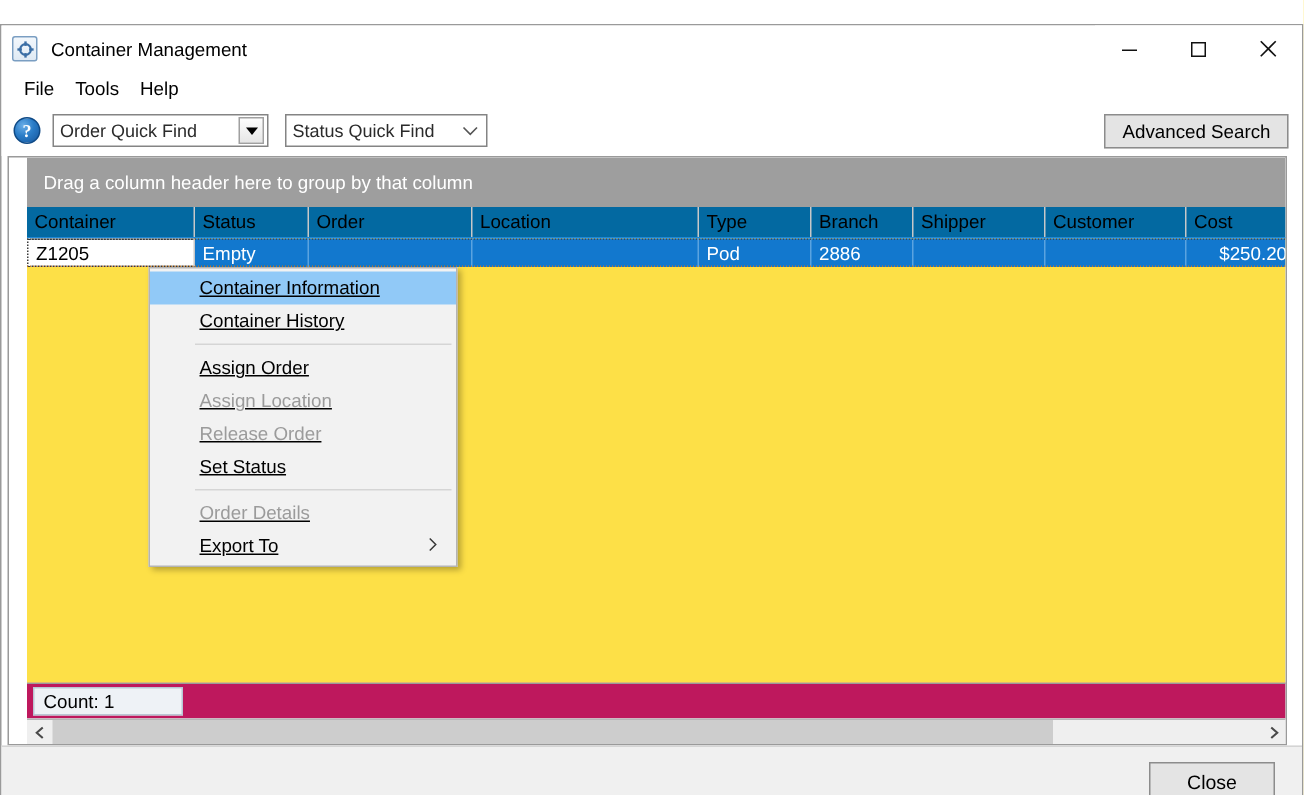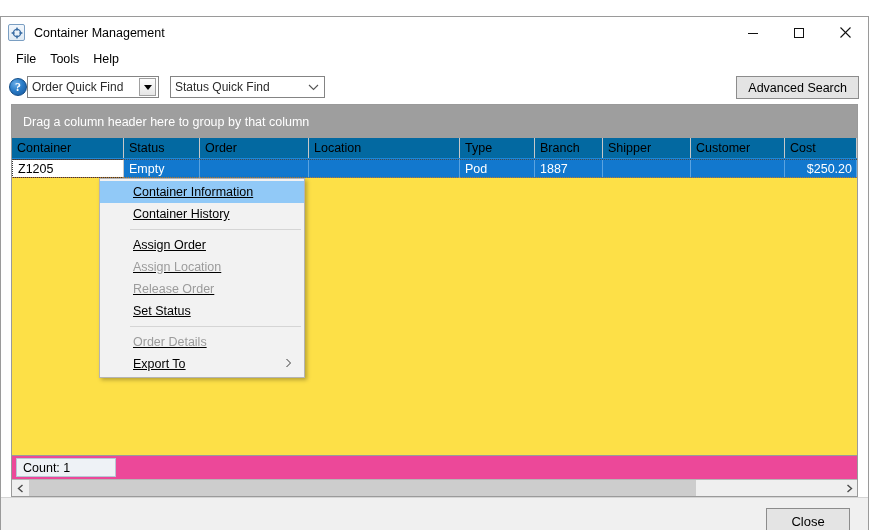--- a/index.html
+++ b/index.html
@@ -141,51 +141,52 @@
     border-left: 4px solid transparent;
     border-right: 4px solid transparent;
     border-top: 5px solid #000;
   }
   .combo-arrow-flat {
     width: 22px;
     display: flex;
     align-items: center;
     justify-content: center;
   }
-  #combo1 { width: 132px; }
+  #combo1 { margin-left: 8px; width: 144px; }
   #combo2 { margin-left: 8px; width: 152px; }
-  #combo3 { margin-left: 11px; width: 155px; }
+  #combo3 { margin-left: 11px; width: 135px; }
   #advanced-search {
     position: absolute;
     right: 9px;
     top: 6px;
     height: 23px;
     padding: 0 11px;
     background: #e4e4e4;
     border: 1px solid #8c8c8c;
     box-sizing: border-box;
     font-size: 12.5px;
     color: #000;
     display: flex;
     align-items: center;
     white-space: nowrap;
   }
 
   
   #grid-wrap {
     flex: 1 1 auto;
-    margin: 0 10px 0 10px;
+    margin: 0 10px 0 4px;
     border: 1px solid #9a9a9a;
     border-top: 1px solid #9a9a9a;
     box-sizing: border-box;
     display: flex;
     flex-direction: column;
     background: #ffffff;
     position: relative;
     overflow: hidden;
+    padding-left: 12px;
   }
   #group-panel {
     height: 33px;
     flex: 0 0 33px;
     background: #9e9e9e;
     color: #ffffff;
     display: flex;
     align-items: center;
     padding-left: 11px;
     font-size: 12.5px;
@@ -252,21 +253,21 @@
     position: absolute;
     left: 0; right: 0; bottom: 0;
     height: 1px;
     background: repeating-linear-gradient(to right, #c07a2a 0 1px, transparent 1px 2px);
   }
 
   
   #count-bar {
     height: 24px;
     flex: 0 0 24px;
-    background: #ec4899;
+    background: #be185d;
     border-top: 1px solid #9a9a9a;
     display: flex;
     align-items: center;
     padding-left: 4px;
     box-sizing: border-box;
   }
   #count-box {
     height: 19px;
     width: 100px;
     border: 1px solid #b9c7d4;
@@ -457,21 +458,21 @@
     </div>
 
     <div id="data-area">
       <div id="data-row">
         <div id="row-focus-top"></div>
         <div class="cell cellsel" style="width:112px">Z1205</div>
         <div class="cell" style="width:76px">Empty</div>
         <div class="cell" style="width:109px"></div>
         <div class="cell" style="width:151px"></div>
         <div class="cell" style="width:75px">Pod</div>
-        <div class="cell" style="width:68px">1887</div>
+        <div class="cell" style="width:68px">2886</div>
         <div class="cell" style="width:88px"></div>
         <div class="cell" style="width:94px"></div>
         <div class="cell num" style="width:72px">$250.20</div>
         <div class="cell" style="width:20px"></div>
         <div id="row-focus-bottom"></div>
       </div>
     </div>
 
     <div id="count-bar">
       <div id="count-box">Count: 1</div>

